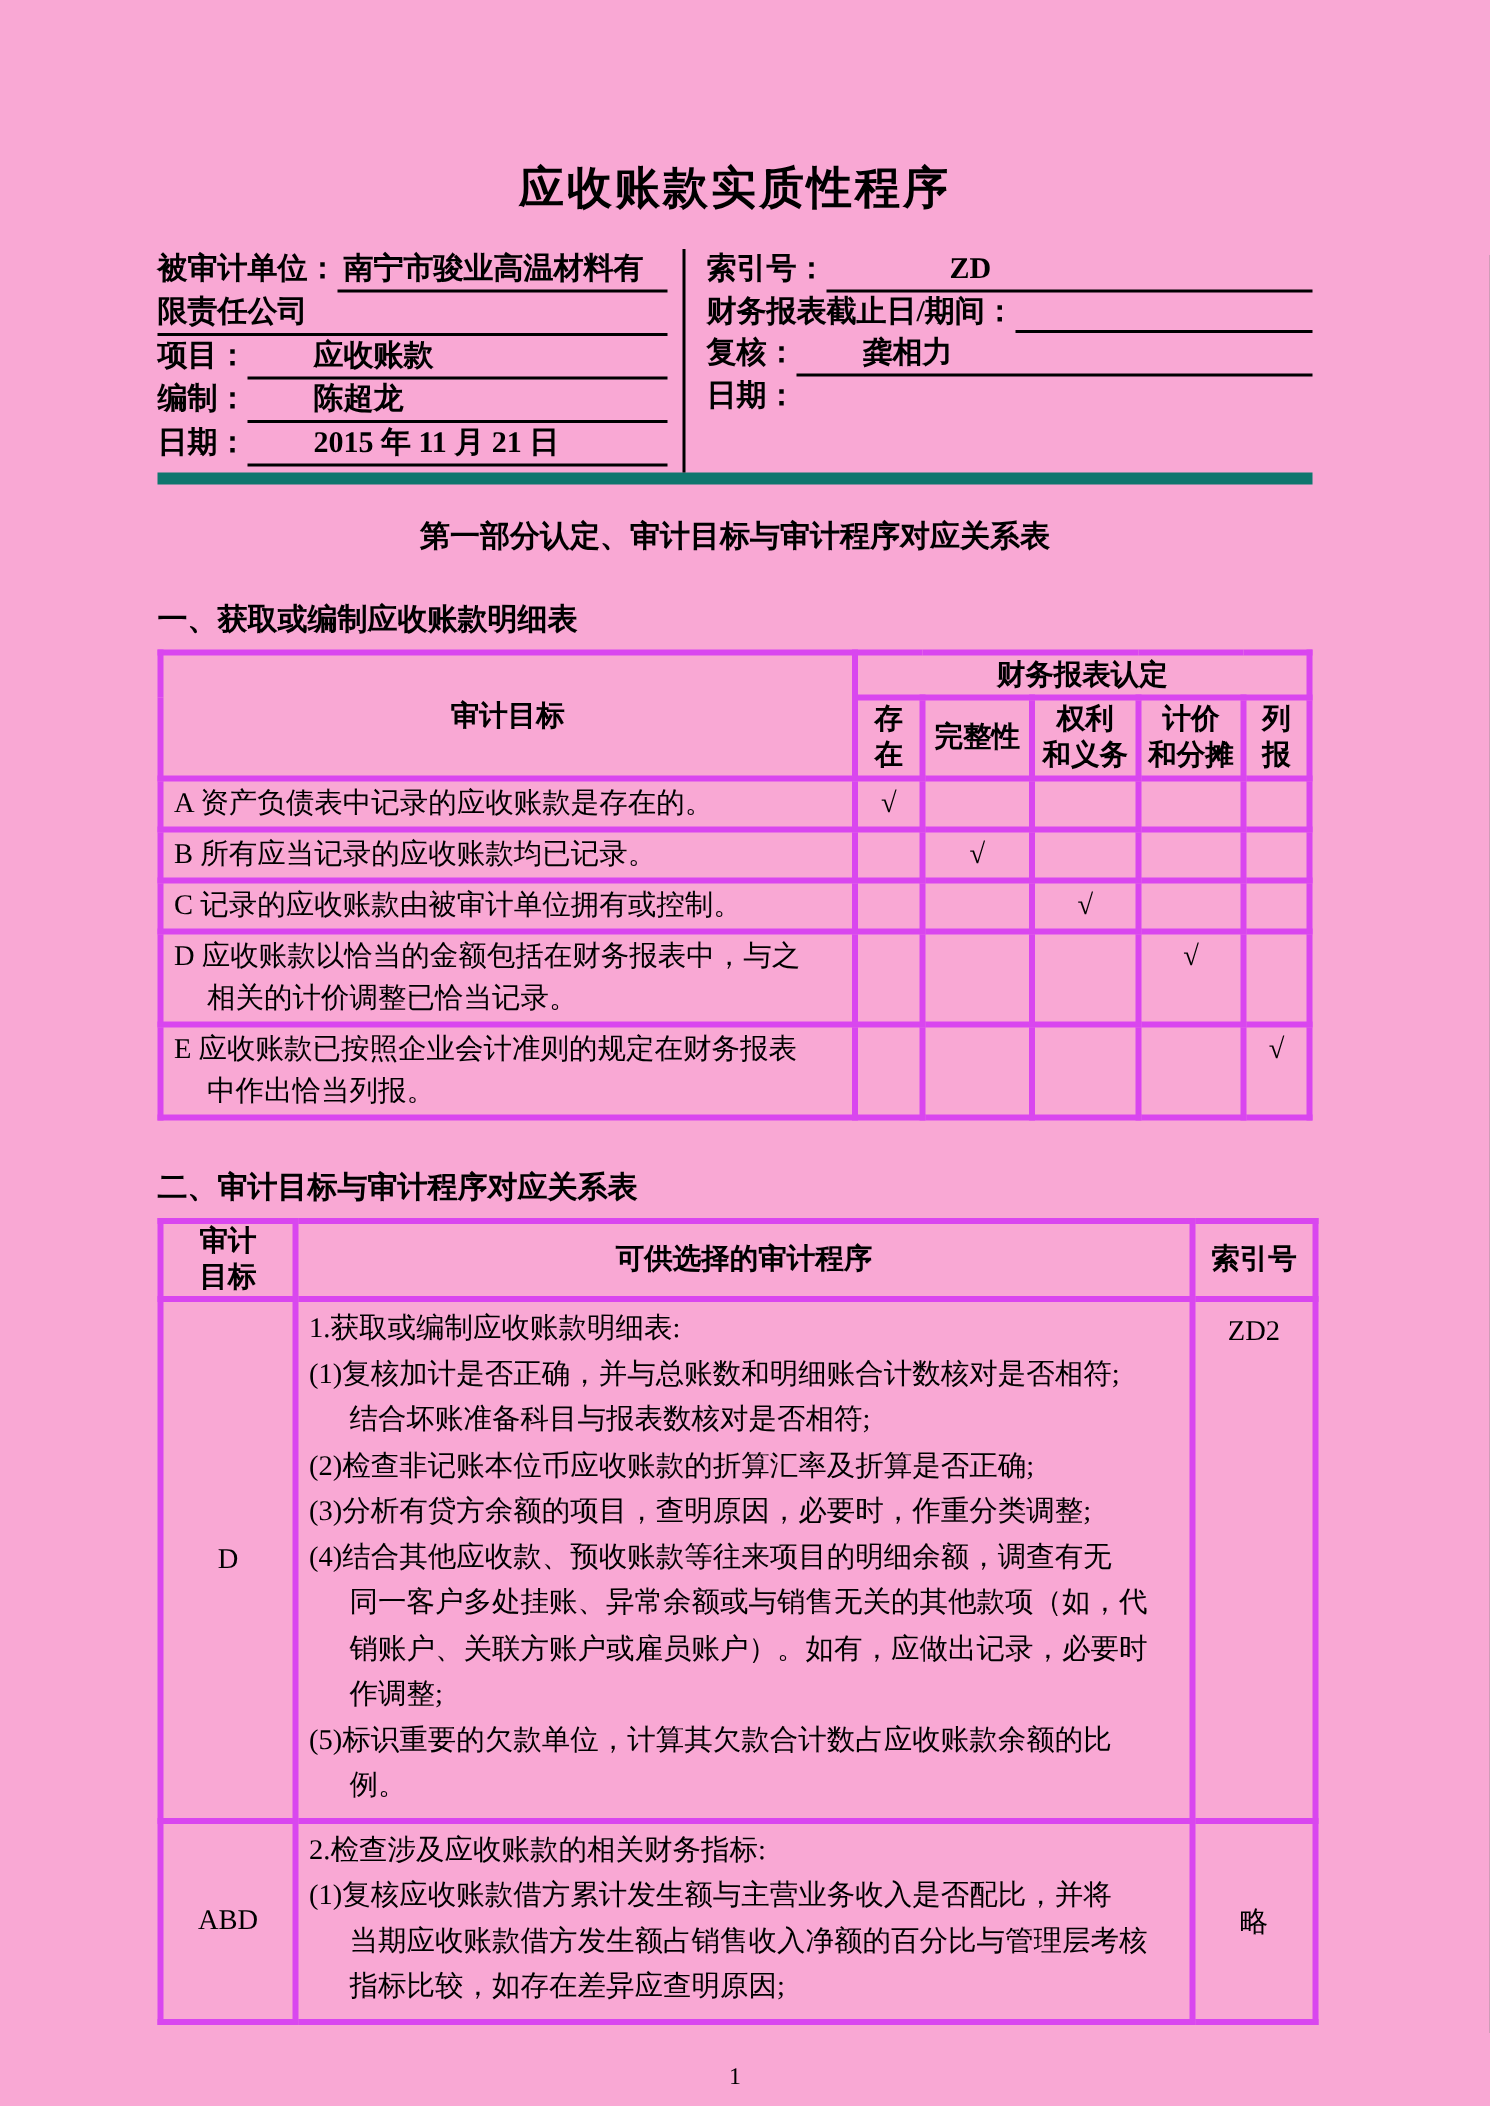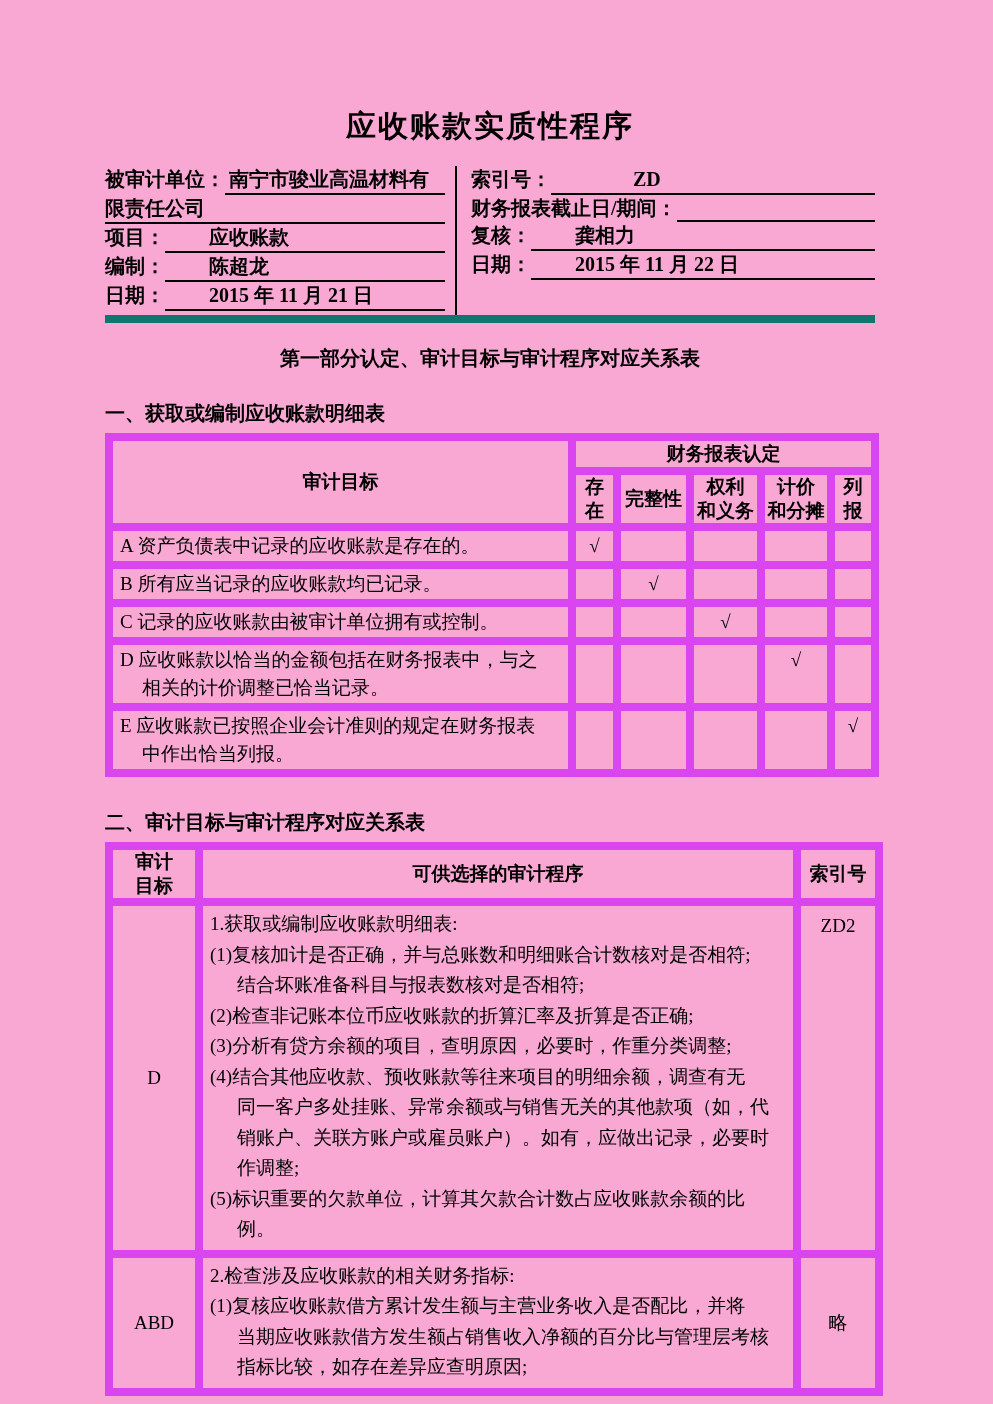--- a/index.html
+++ b/index.html
@@ -28,21 +28,21 @@
   .hwrap2 { border-bottom:2px solid #000; font-weight:bold; font-size:20px; line-height:27px; }
 
   
   .part-heading { margin-top:22px; text-align:center; font-size:20px; line-height:27px; font-weight:bold; }
   .part-no { }
 
   .sub-heading { margin-top:28px; margin-bottom:6px; font-size:20px; line-height:27px; font-weight:bold; }
 
   
   table { border-collapse:collapse; table-layout:fixed; width:770px; }
-  td { border:8px solid #d946ef; font-size:19px; }
+  td { border:4px solid #d946ef; font-size:19px; }
 
   
   .t1 .group-cell { height:28px; text-align:center; font-weight:bold; vertical-align:middle; }
   .t1 .objhead    { text-align:center; font-weight:bold; vertical-align:middle; }
   .t1 .ass-cell   { height:54px; text-align:center; font-weight:bold; vertical-align:middle;
                     white-space:pre-line; line-height:24px; }
   .t1 .t1row td   { border-top:2px dashed #000; }
   .t1 .t1row .lbl { padding:1px 4px 1px 7px; line-height:28px; vertical-align:middle; }
   .t1 .t1row .lbl .cont { padding-left:22px; }
   .t1 .t1row .chk { text-align:center; vertical-align:top; padding-top:2px; line-height:26px; }
@@ -97,21 +97,20 @@
         <div class="hrow">
           <span class="hlabel">财务报表截止日/期间：</span>
           <span class="hval empty"></span>
         </div>
         <div class="hrow">
           <span class="hlabel">复核：</span>
           <span class="hval">龚相力</span>
         </div>
         <div class="hrow">
           <span class="hlabel">日期：</span>
-          <span class="hval">2015 年 11 月 22 日</span>
         </div>
       </div>
     </div>
 
     <div class="part-heading">
       <span class="part-no">第一部分</span><span>认定、审计目标与审计程序对应关系表</span>
     </div>
 
     <div class="sub-heading">一、获取或编制应收账款明细表</div>
 

